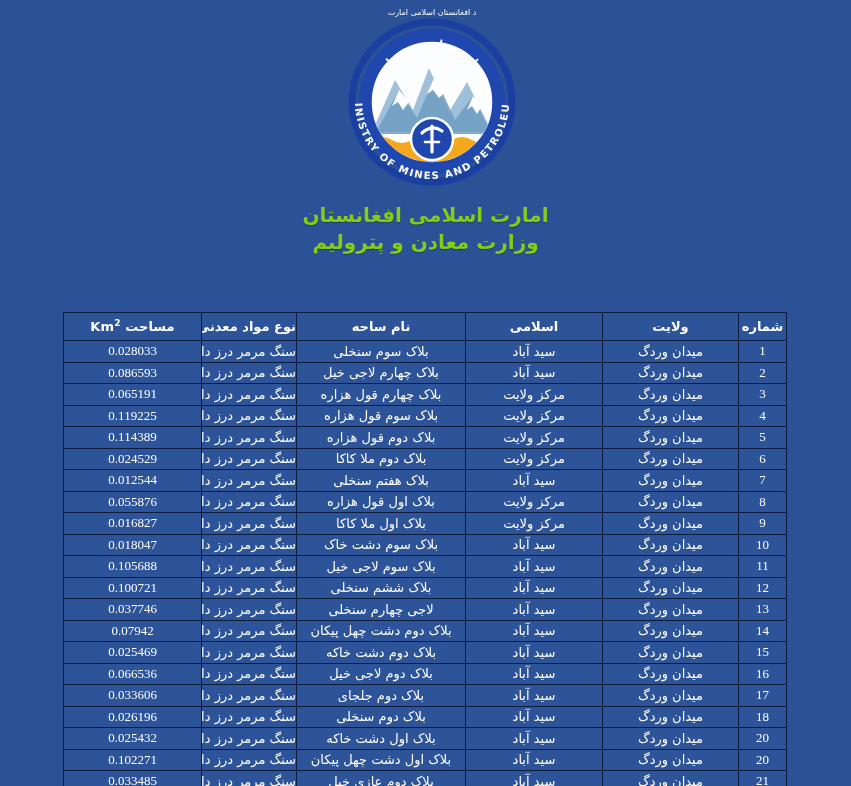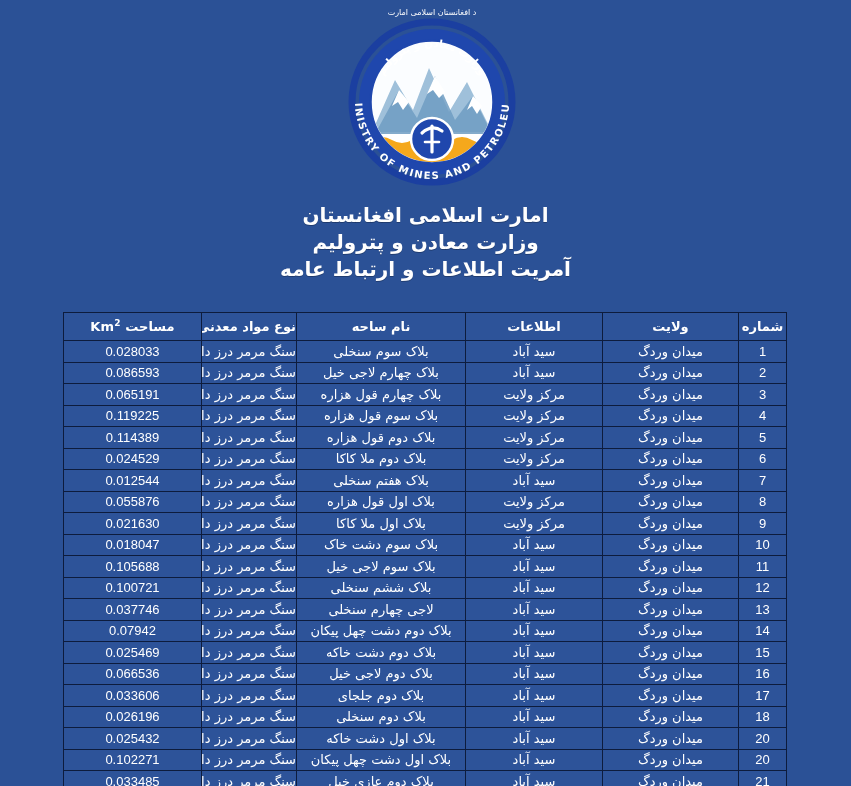--- a/index.html
+++ b/index.html
@@ -27,21 +27,21 @@
     align-items: flex-start;
   }
   #logo-svg { display: block; }
 
   
   #title-block {
     position: absolute;
     top: 202px;
     left: 0; right: 0;
     text-align: center;
-    color: #ffffff;
+    color: #84cc16;
   }
   #title-block .tline {
     font-size: 20px;
     font-weight: bold;
     line-height: 27px;
     letter-spacing: 0px;
     text-shadow: 0 1px 0 rgba(0,0,0,0.25);
     white-space: nowrap;
   }
 
@@ -75,21 +75,21 @@
     background: #2d5399;
     letter-spacing: 0.2px;
   }
   table#data-table tbody td {
     height: 20.5px;
     font-size: 13px;
     font-weight: normal;
     background: #2d5399;
   }
   td.num, td.area {
-    font-family: Liberation Sans, sans-serif;
+    font-family: Liberation Serif, serif;
     direction: ltr;
   }
   
   col.c-no     { width: 48px;  }
   col.c-prov   { width: 136px; }
   col.c-dist   { width: 137px; }
   col.c-site   { width: 169px; }
   col.c-mat    { width: 95px;  }
   col.c-area   { width: 138px; }
 
@@ -145,38 +145,37 @@
 
     <text fill="#ffffff" font-size="10" font-weight="bold" letter-spacing="1.6" font-family="'DejaVu Sans',sans-serif">
       <textPath href="#arcBot" startOffset="50%" text-anchor="middle">MINISTRY OF MINES AND PETROLEUM</textPath>
     </text>
   </svg>
 </div>
 
 <div id="title-block">
   <div class="tline">امارت اسلامی افغانستان</div>
   <div class="tline">وزارت معادن و پترولیم</div>
-  <div class="tline">آمریت اطلاعات و ارتباط عامه</div>
 </div>
 
 <div id="table-wrap">
   <table id="data-table">
     <colgroup>
       <col class="c-no">
         <col class="c-prov">
         <col class="c-dist">
       <col class="c-site">
         <col class="c-mat">
         <col class="c-area">
     </colgroup>
     <thead>
       <tr>
         <th>شماره</th>
         <th>ولایت</th>
-        <th>اطلاعات</th>
+        <th>اسلامی</th>
         <th>نام ساحه</th>
         <th>نوع مواد معدنی</th>
         <th><span>مساحت Km</span><sup>2</sup></th>
       </tr>
     </thead>
     <tbody id="table-body">
         <tr>
           <td class="num">1</td>
           <td>میدان وردگ</td>
           <td>سید آباد</td>
@@ -239,21 +238,21 @@
           <td>بلاک اول قول هزاره</td>
           <td>سنگ مرمر درز دار</td>
           <td class="area">0.055876</td>
         </tr>
         <tr>
           <td class="num">9</td>
           <td>میدان وردگ</td>
           <td>مرکز ولایت</td>
           <td>بلاک اول ملا کاکا</td>
           <td>سنگ مرمر درز دار</td>
-          <td class="area">0.021630</td>
+          <td class="area">0.016827</td>
         </tr>
         <tr>
           <td class="num">10</td>
           <td>میدان وردگ</td>
           <td>سید آباد</td>
           <td>بلاک سوم دشت خاک</td>
           <td>سنگ مرمر درز دار</td>
           <td class="area">0.018047</td>
         </tr>
         <tr>

